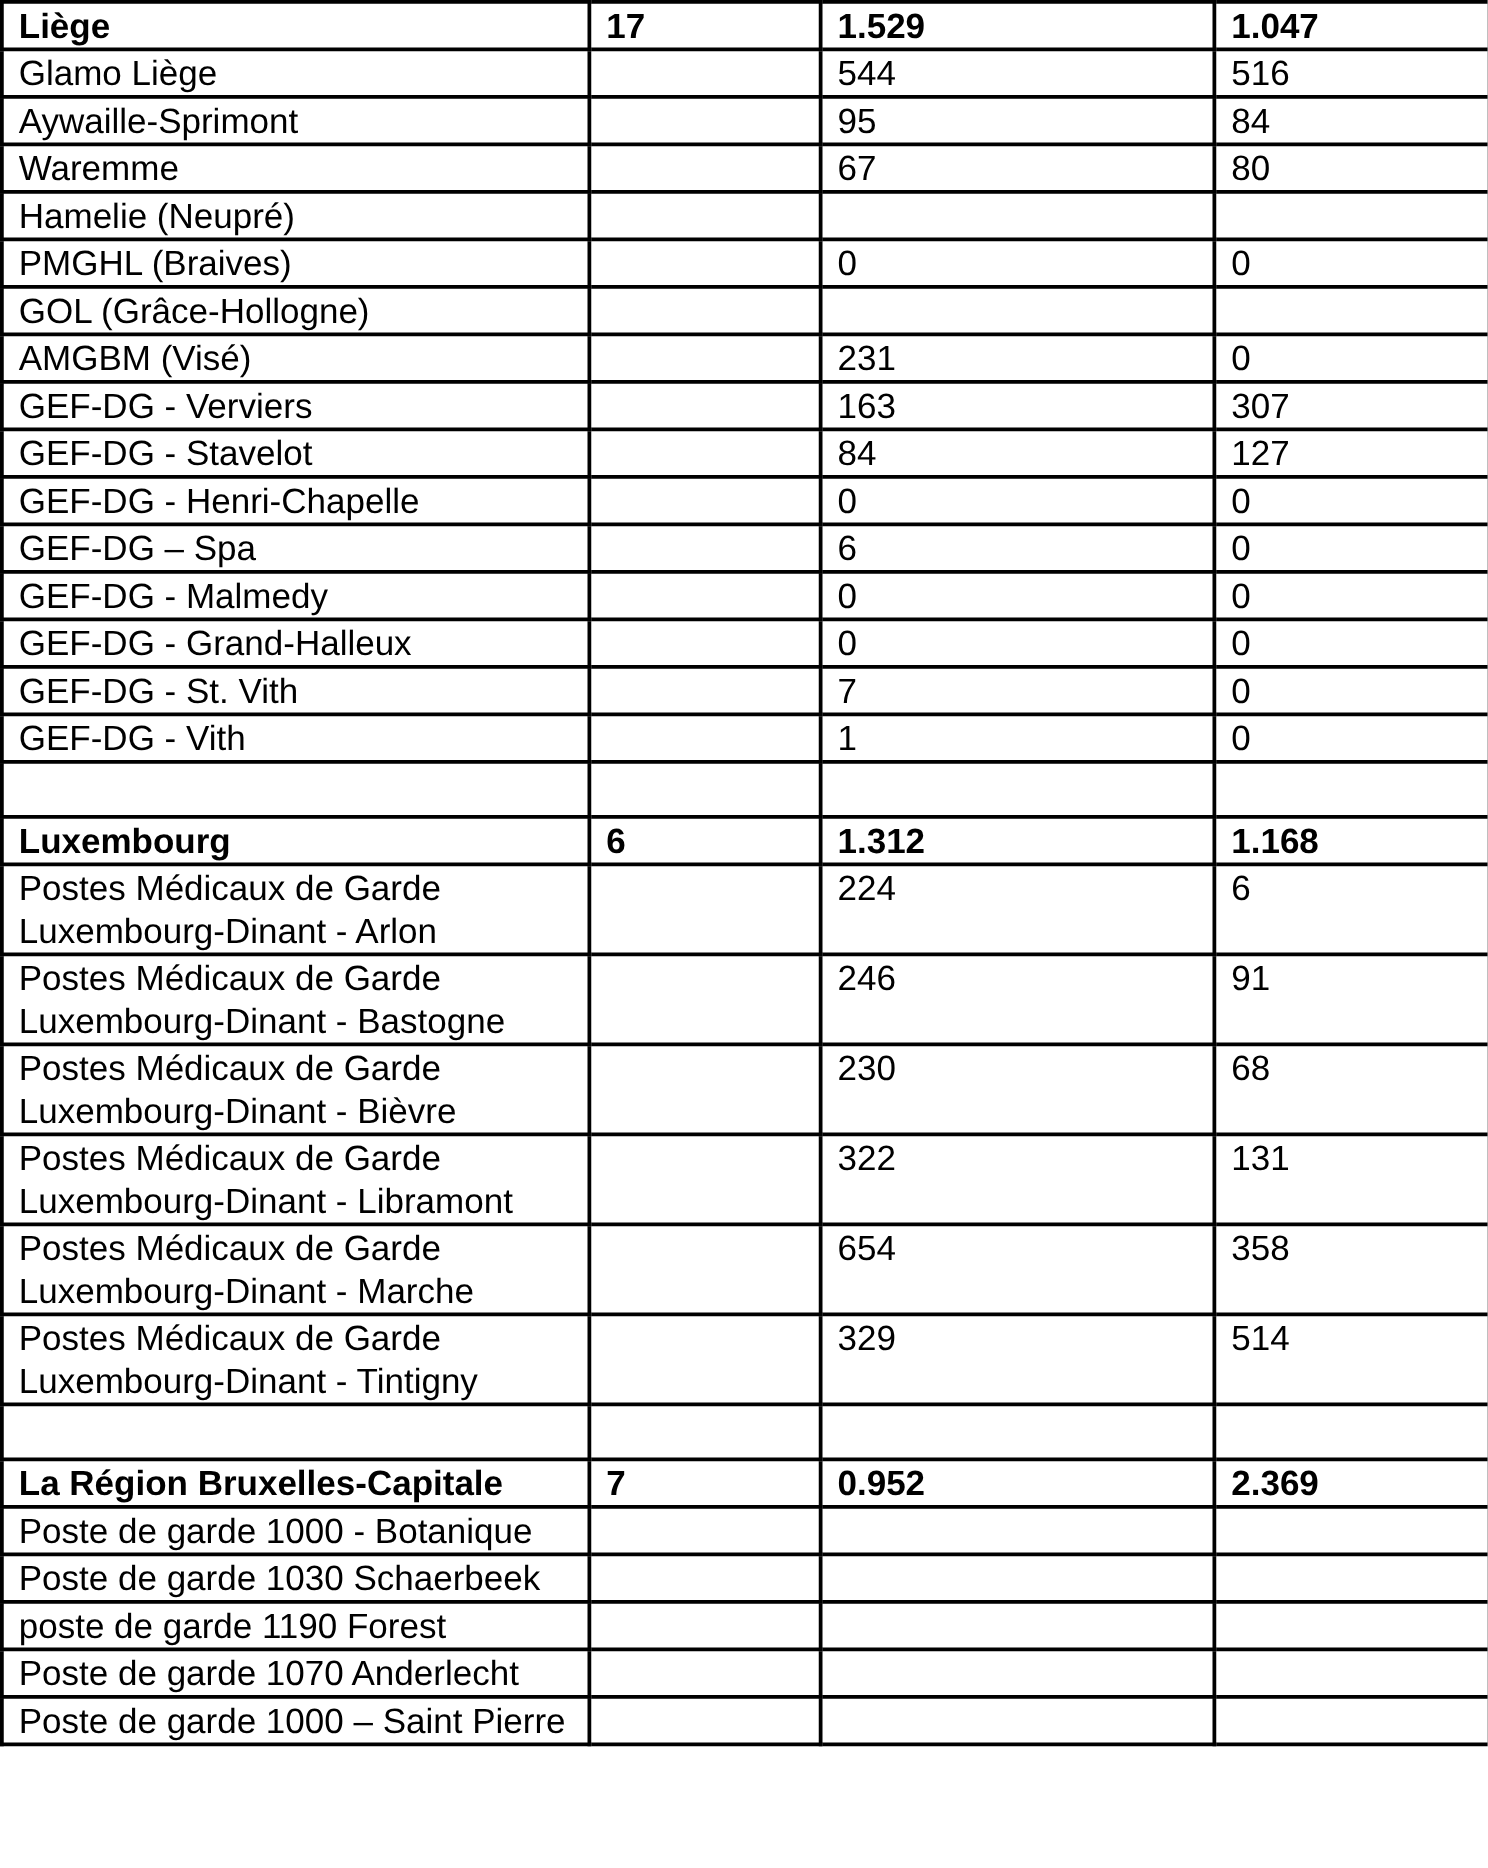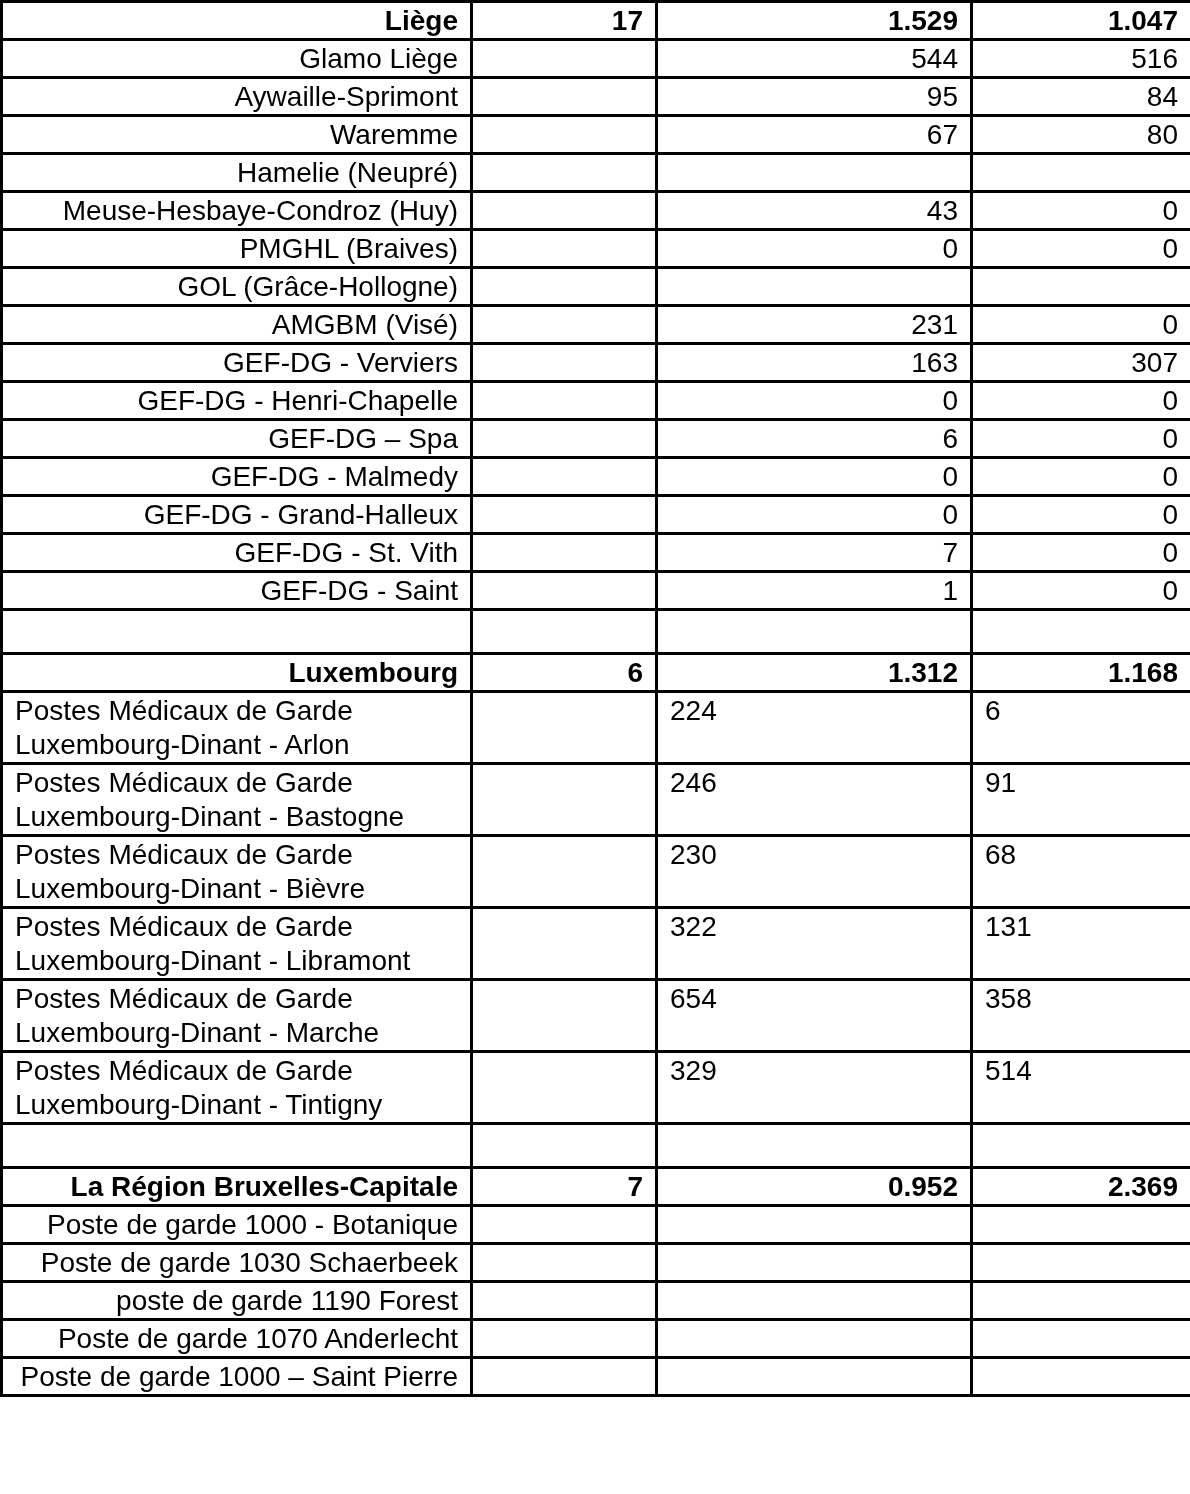--- a/index.html
+++ b/index.html
@@ -26,21 +26,21 @@
     border: 3px solid #000000;
     padding: 1px 12px 0 12px;
     font-size: 28px;
     line-height: 34px;
     vertical-align: top;
     overflow: hidden;
   }
   td.name  { white-space: pre; }
   td.num   { white-space: nowrap; }
   tr.section-header td { font-weight: bold; }
-  tr.r-single { height: 37px; text-align: right; }
+  tr.r-single { height: 37px; }
   tr.r-double { height: 69px; }
   tr.r-sp     { height: 44px; }
 </style>
 </head>
 <body>
 
 <div class="page">
   <table class="report">
     <colgroup>
       <col style="width:470px">
@@ -73,26 +73,20 @@
           <td class="num">67</td>
           <td class="num">80</td>
         </tr>
         <tr class="r-single">
           <td class="name">Hamelie (Neupré)</td>
           <td class="num"></td>
           <td class="num"></td>
           <td class="num"></td>
         </tr>
         <tr class="r-single">
-          <td class="name">Meuse-Hesbaye-Condroz (Huy)</td>
-          <td class="num"></td>
-          <td class="num">43</td>
-          <td class="num">0</td>
-        </tr>
-        <tr class="r-single">
           <td class="name">PMGHL (Braives)</td>
           <td class="num"></td>
           <td class="num">0</td>
           <td class="num">0</td>
         </tr>
         <tr class="r-single">
           <td class="name">GOL (Grâce-Hollogne)</td>
           <td class="num"></td>
           <td class="num"></td>
           <td class="num"></td>
@@ -103,20 +97,26 @@
           <td class="num">231</td>
           <td class="num">0</td>
         </tr>
         <tr class="r-single">
           <td class="name">GEF-DG - Verviers</td>
           <td class="num"></td>
           <td class="num">163</td>
           <td class="num">307</td>
         </tr>
         <tr class="r-single">
+          <td class="name">GEF-DG - Stavelot</td>
+          <td class="num"></td>
+          <td class="num">84</td>
+          <td class="num">127</td>
+        </tr>
+        <tr class="r-single">
           <td class="name">GEF-DG - Henri-Chapelle</td>
           <td class="num"></td>
           <td class="num">0</td>
           <td class="num">0</td>
         </tr>
         <tr class="r-single">
           <td class="name">GEF-DG – Spa</td>
           <td class="num"></td>
           <td class="num">6</td>
           <td class="num">0</td>
@@ -133,21 +133,21 @@
           <td class="num">0</td>
           <td class="num">0</td>
         </tr>
         <tr class="r-single">
           <td class="name">GEF-DG - St. Vith</td>
           <td class="num"></td>
           <td class="num">7</td>
           <td class="num">0</td>
         </tr>
         <tr class="r-single">
-          <td class="name">GEF-DG - Saint</td>
+          <td class="name">GEF-DG - Vith</td>
           <td class="num"></td>
           <td class="num">1</td>
           <td class="num">0</td>
         </tr>
         <tr class="r-sp">
           <td class="name"></td>
           <td class="num"></td>
           <td class="num"></td>
           <td class="num"></td>
         </tr>

